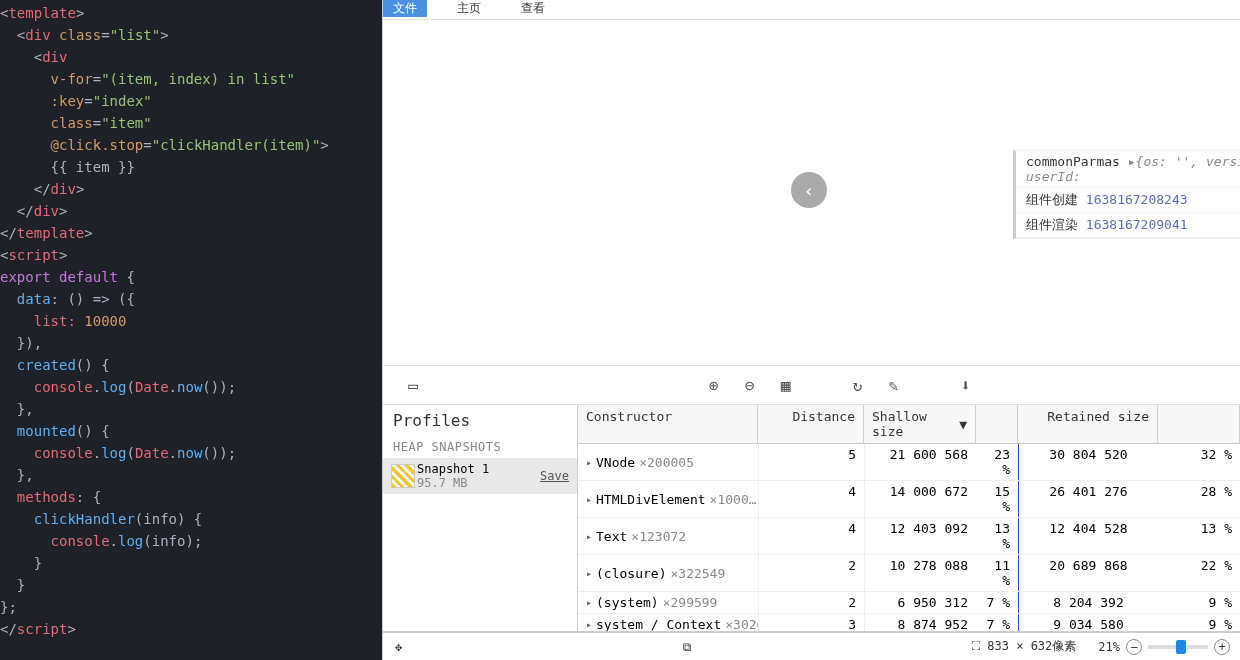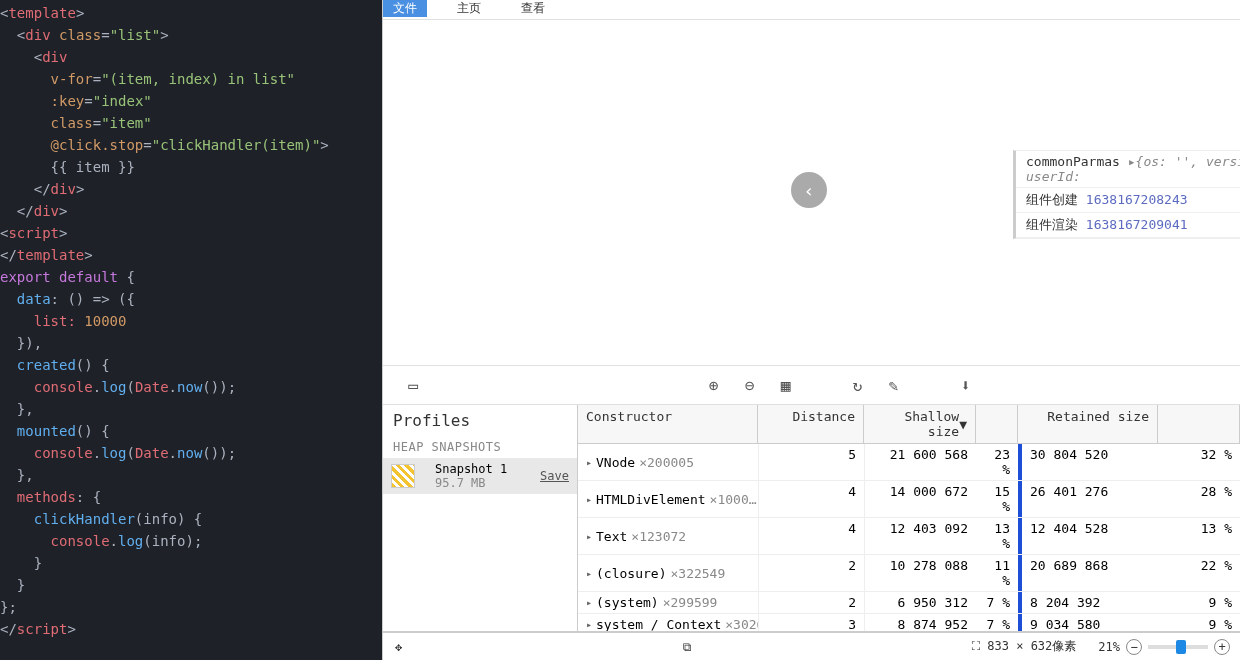--- a/index.html
+++ b/index.html
@@ -19,37 +19,37 @@
 .consolebox .cl{padding:3px 10px;border-bottom:1px solid #f0f0f0;}
 .consolebox .k{color:#333}.consolebox .obj{color:#888;font-style:italic}.consolebox .ts{color:#5c6bc0}
 .toolbar{height:40px;display:flex;align-items:center;justify-content:center;border-top:1px solid #e0e0e0;border-bottom:1px solid #e0e0e0;gap:16px;color:#555;}
 .toolbar .ic{width:20px;text-align:center;cursor:pointer;font-size:16px;}
 .toolbar .spacer{flex:1}
 .toolbar .left-ic{margin-left:20px;}
 .panel{flex:1;display:flex;border-bottom:1px solid #ccc;overflow:hidden;}
 .sidepanel{width:195px;border-right:1px solid #ccc;}
 .sidepanel .hdr{padding:6px 10px;color:#333;font-size:16px;}
 .sidepanel .lbl{padding:4px 10px;color:#888;font-size:12px;letter-spacing:.5px;}
-.snapshot{display:flex;align-items:center;gap:20px;padding:4px 8px;background:#e8e8e8;}
+.snapshot{display:flex;align-items:center;gap:2px;padding:4px 8px;background:#e8e8e8;}
 .snapshot .thumb{width:24px;height:24px;background:repeating-linear-gradient(45deg,#f4c430,#f4c430 3px,#fff 3px,#fff 6px);border:1px solid #ccc;}
 .snapshot .meta{flex:1;font-size:12px;}
 .snapshot .meta .name{color:#000;}
 .snapshot .meta .size{color:#888;}
 .snapshot .save{color:#555;text-decoration:underline;font-size:12px;cursor:pointer;}
 .table{flex:1;display:flex;flex-direction:column;font-size:13px;}
 .thead{display:flex;background:#f7f7f7;border-bottom:1px solid #ccc;}
 .thead .th{border-right:1px solid #ccc;padding:4px 8px;color:#333;}
-.th.c1{flex:0 0 180px}.th.c2{flex:0 0 106px;text-align:right}.th.c3{flex:0 0 112px;text-align:right;display:flex;justify-content:space-between;align-items:center}.th.c3b{flex:0 0 42px;border-right:1px solid #ccc}.th.c4{flex:0 0 140px;text-align:right}.th.c4b{flex:1}
+.th.c1{flex:0 0 180px}.th.c2{flex:0 0 106px;text-align:right}.th.c3{flex:0 0 112px;text-align:left;display:flex;justify-content:space-between;align-items:center}.th.c3b{flex:0 0 42px;border-right:1px solid #ccc}.th.c4{flex:0 0 140px;text-align:right}.th.c4b{flex:1}
 .row{display:flex;border-bottom:1px solid #eee;}
 .row .td{padding:3px 8px;}
 .td.c1{flex:0 0 180px;display:flex;align-items:center;gap:4px;overflow:hidden;white-space:nowrap}.td.c1 .tri{color:#666;font-size:10px}.td.c1 .cnt{color:#888}
 .td.c2{flex:0 0 106px;text-align:right;border-left:1px solid #eee}
 .td.c3{flex:0 0 112px;text-align:right;border-left:1px solid #eee}
 .td.c3b{flex:0 0 42px;text-align:right;padding-right:8px}
-.td.c4{flex:0 0 140px;text-align:left;border-left:4px solid #1d4ed8}
+.td.c4{flex:0 0 140px;text-align:center;border-left:1px solid #1d4ed8}
 .td.c4b{flex:1;text-align:right;padding-right:8px}
 .statusbar{height:28px;display:flex;align-items:center;border-top:1px solid #ccc;font-size:12px;color:#333;}
 .statusbar .sb-l{padding:0 12px;}
 .statusbar .sb-c{flex:1;text-align:center;}
 .statusbar .sb-dim{padding:0 12px;}
 .statusbar .sb-zoom{display:flex;align-items:center;gap:6px;padding:0 10px;}
 .statusbar .slider{width:60px;height:4px;background:#ddd;position:relative;}
 .statusbar .slider .thumb{position:absolute;left:28px;top:-5px;width:10px;height:14px;background:#1e88e5;border-radius:2px;}
 .statusbar .zbtn{width:16px;height:16px;border:1px solid #888;border-radius:50%;display:flex;align-items:center;justify-content:center;cursor:pointer;}
 </style>
@@ -60,22 +60,22 @@
 <div class="line"><span class="pun">&lt;</span><span class="tag" title="&lt;template&gt;">template</span><span class="pun">&gt;</span></div>
 <div class="line"><span class="pun">  &lt;</span><span class="tag">div</span> <span class="attr">class</span><span class="pun">=</span><span class="str">"list"</span><span class="pun">&gt;</span></div>
 <div class="line"><span class="pun">    &lt;</span><span class="tag">div</span></div>
 <div class="line"><span class="attr">      v-for</span><span class="pun">=</span><span class="str">"(item, index) in list"</span></div>
 <div class="line"><span class="attr">      :key</span><span class="pun">=</span><span class="str">"index"</span></div>
 <div class="line"><span class="attr">      class</span><span class="pun">=</span><span class="str">"item"</span></div>
 <div class="line"><span class="attr">      @click.stop</span><span class="pun">=</span><span class="str">"clickHandler(item)"</span><span class="pun">&gt;</span></div>
 <div class="line"><span class="pun">      {{ item }}</span></div>
 <div class="line"><span class="pun">    &lt;/</span><span class="tag">div</span><span class="pun">&gt;</span></div>
 <div class="line"><span class="pun">  &lt;/</span><span class="tag">div</span><span class="pun">&gt;</span></div>
+<div class="line"><span class="pun">&lt;/</span><span class="tag">template</span><span class="pun">&gt;</span></div>
 <div class="line"><span class="pun">&lt;</span><span class="tag">script</span><span class="pun">&gt;</span></div>
-<div class="line"><span class="pun">&lt;/</span><span class="tag">template</span><span class="pun">&gt;</span></div>
 <div class="line"><span class="kw">export default</span><span class="pun"> {</span></div>
 <div class="line"><span class="fn">  data</span><span class="pun">: () =&gt; ({</span></div>
 <div class="line"><span class="prop">    list: </span><span class="num">10000</span></div>
 <div class="line"><span class="pun">  }),</span></div>
 <div class="line"><span class="fn">  created</span><span class="pun">() {</span></div>
 <div class="line"><span class="prop">    console</span><span class="pun">.</span><span class="fn">log</span><span class="pun">(</span><span class="prop">Date</span><span class="pun">.</span><span class="fn">now</span><span class="pun">());</span></div>
 <div class="line"><span class="pun">  },</span></div>
 <div class="line"><span class="fn">  mounted</span><span class="pun">() {</span></div>
 <div class="line"><span class="prop">    console</span><span class="pun">.</span><span class="fn">log</span><span class="pun">(</span><span class="prop">Date</span><span class="pun">.</span><span class="fn">now</span><span class="pun">());</span></div>
 <div class="line"><span class="pun">  },</span></div>

